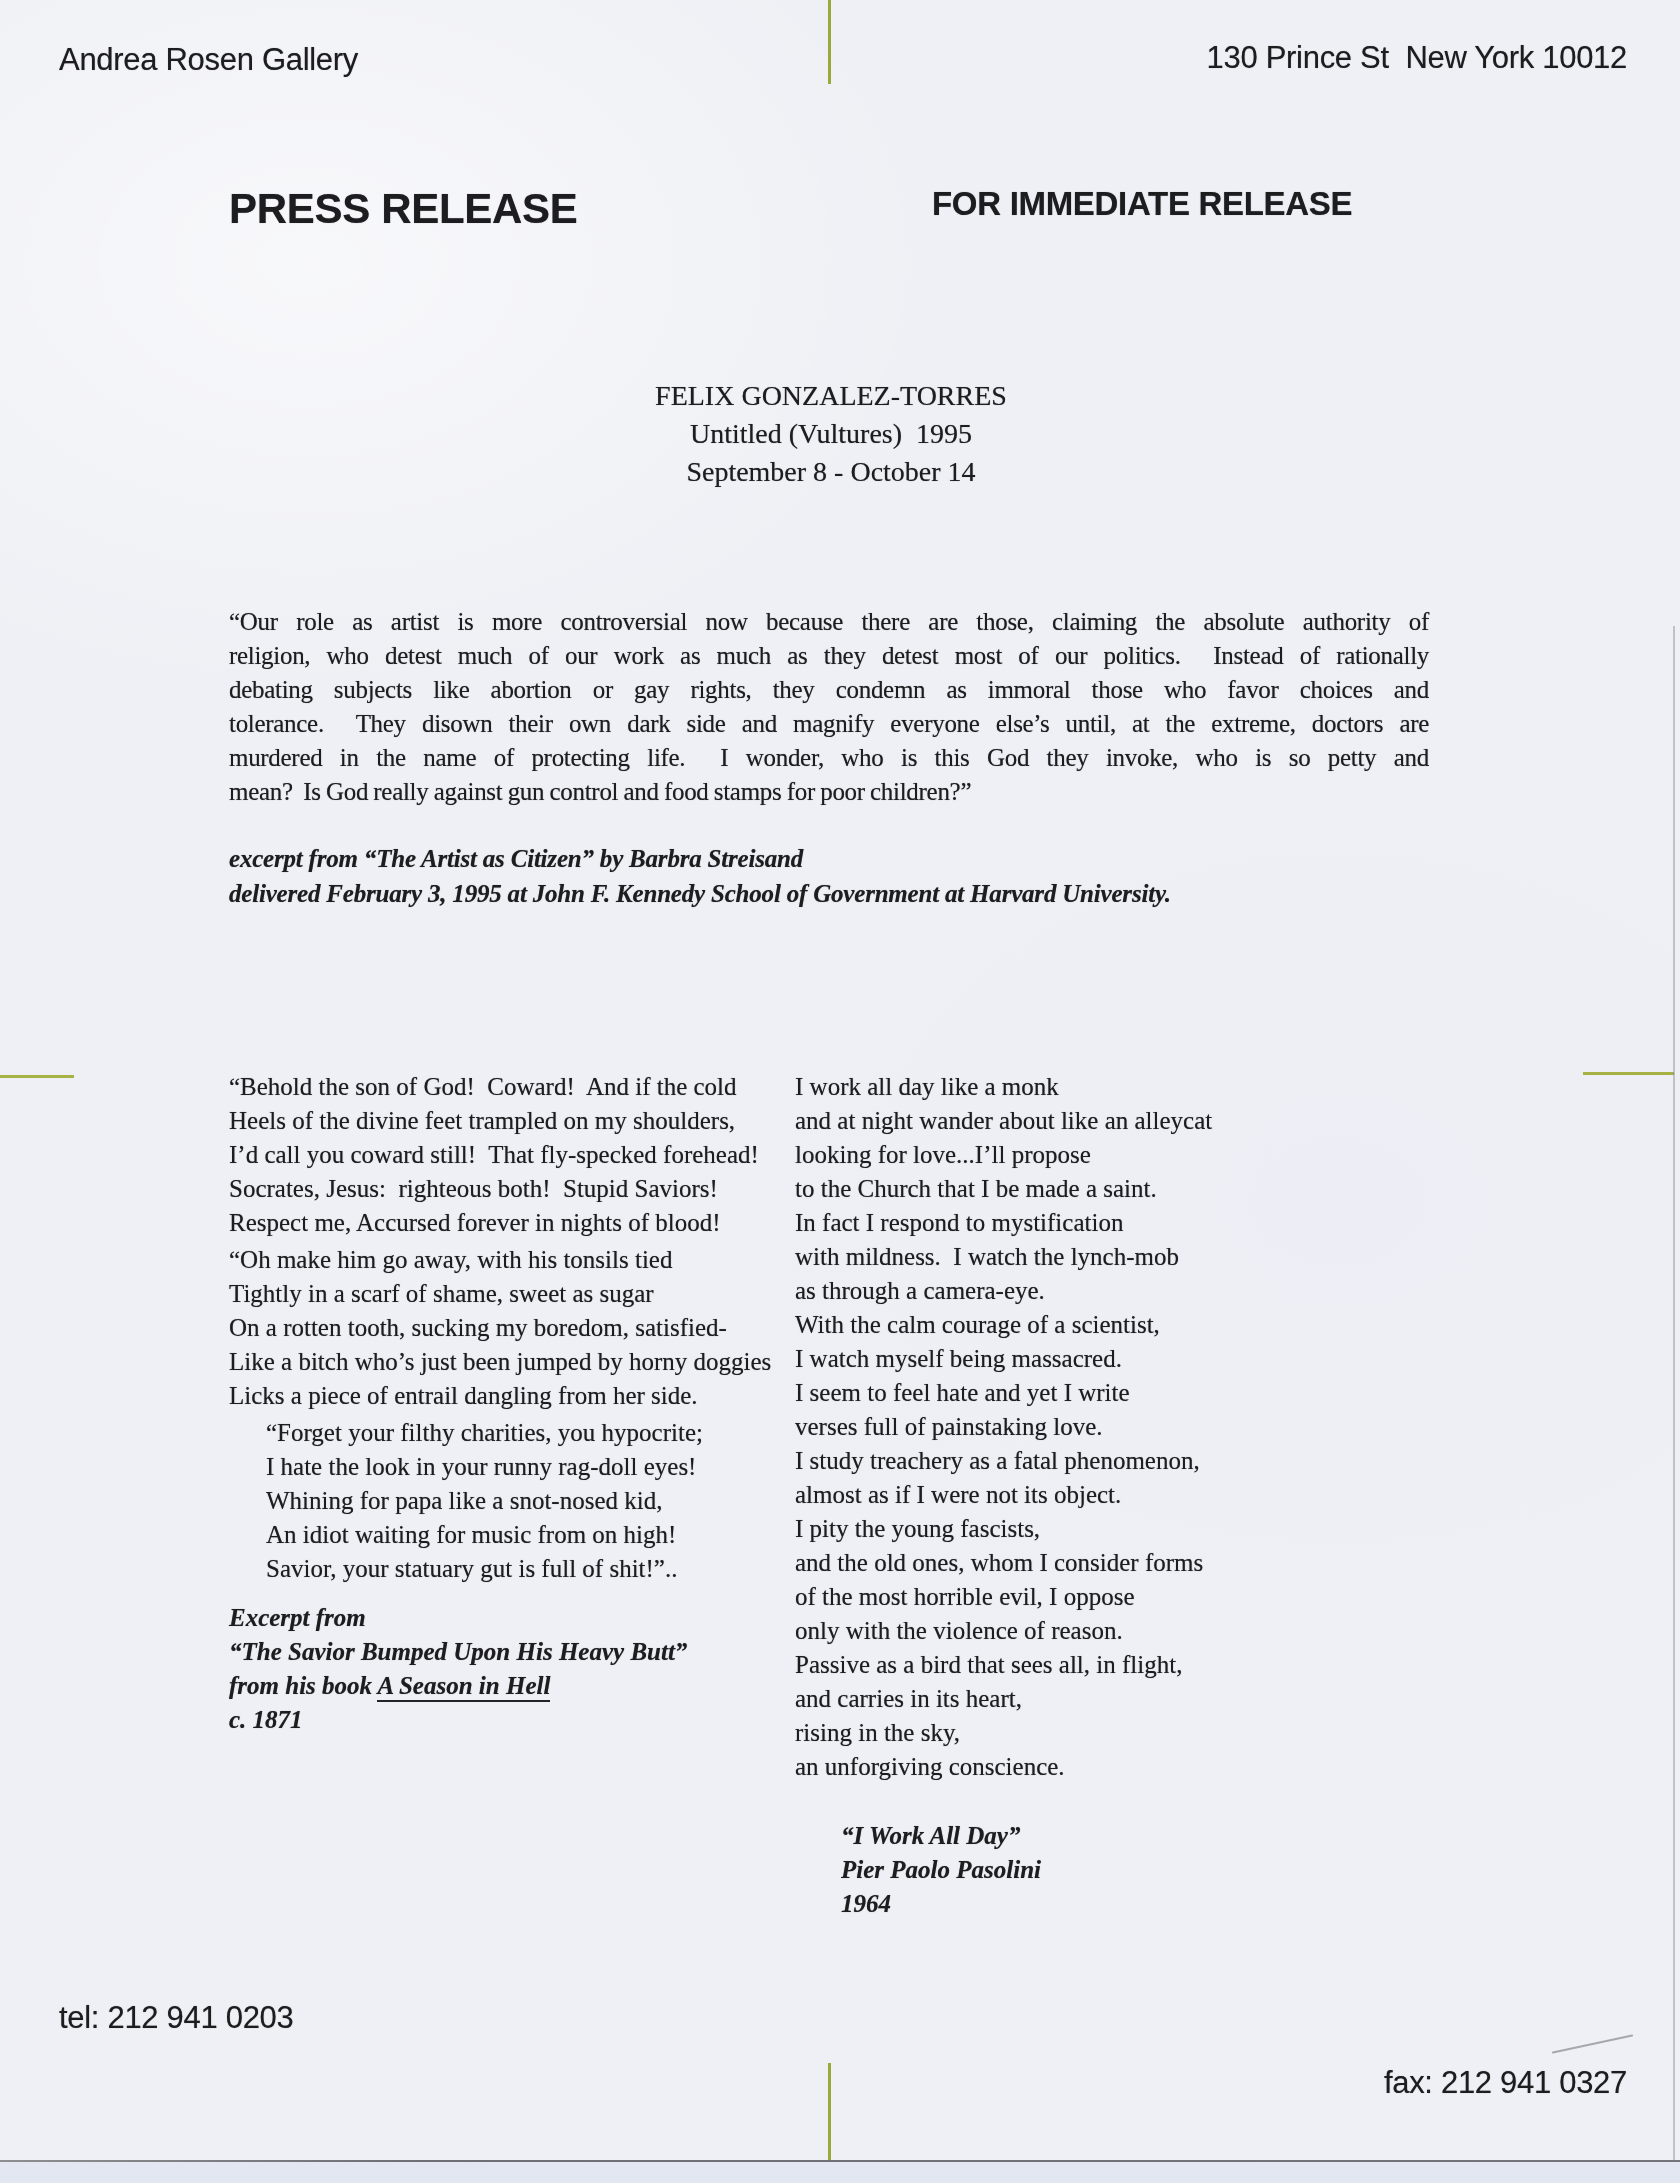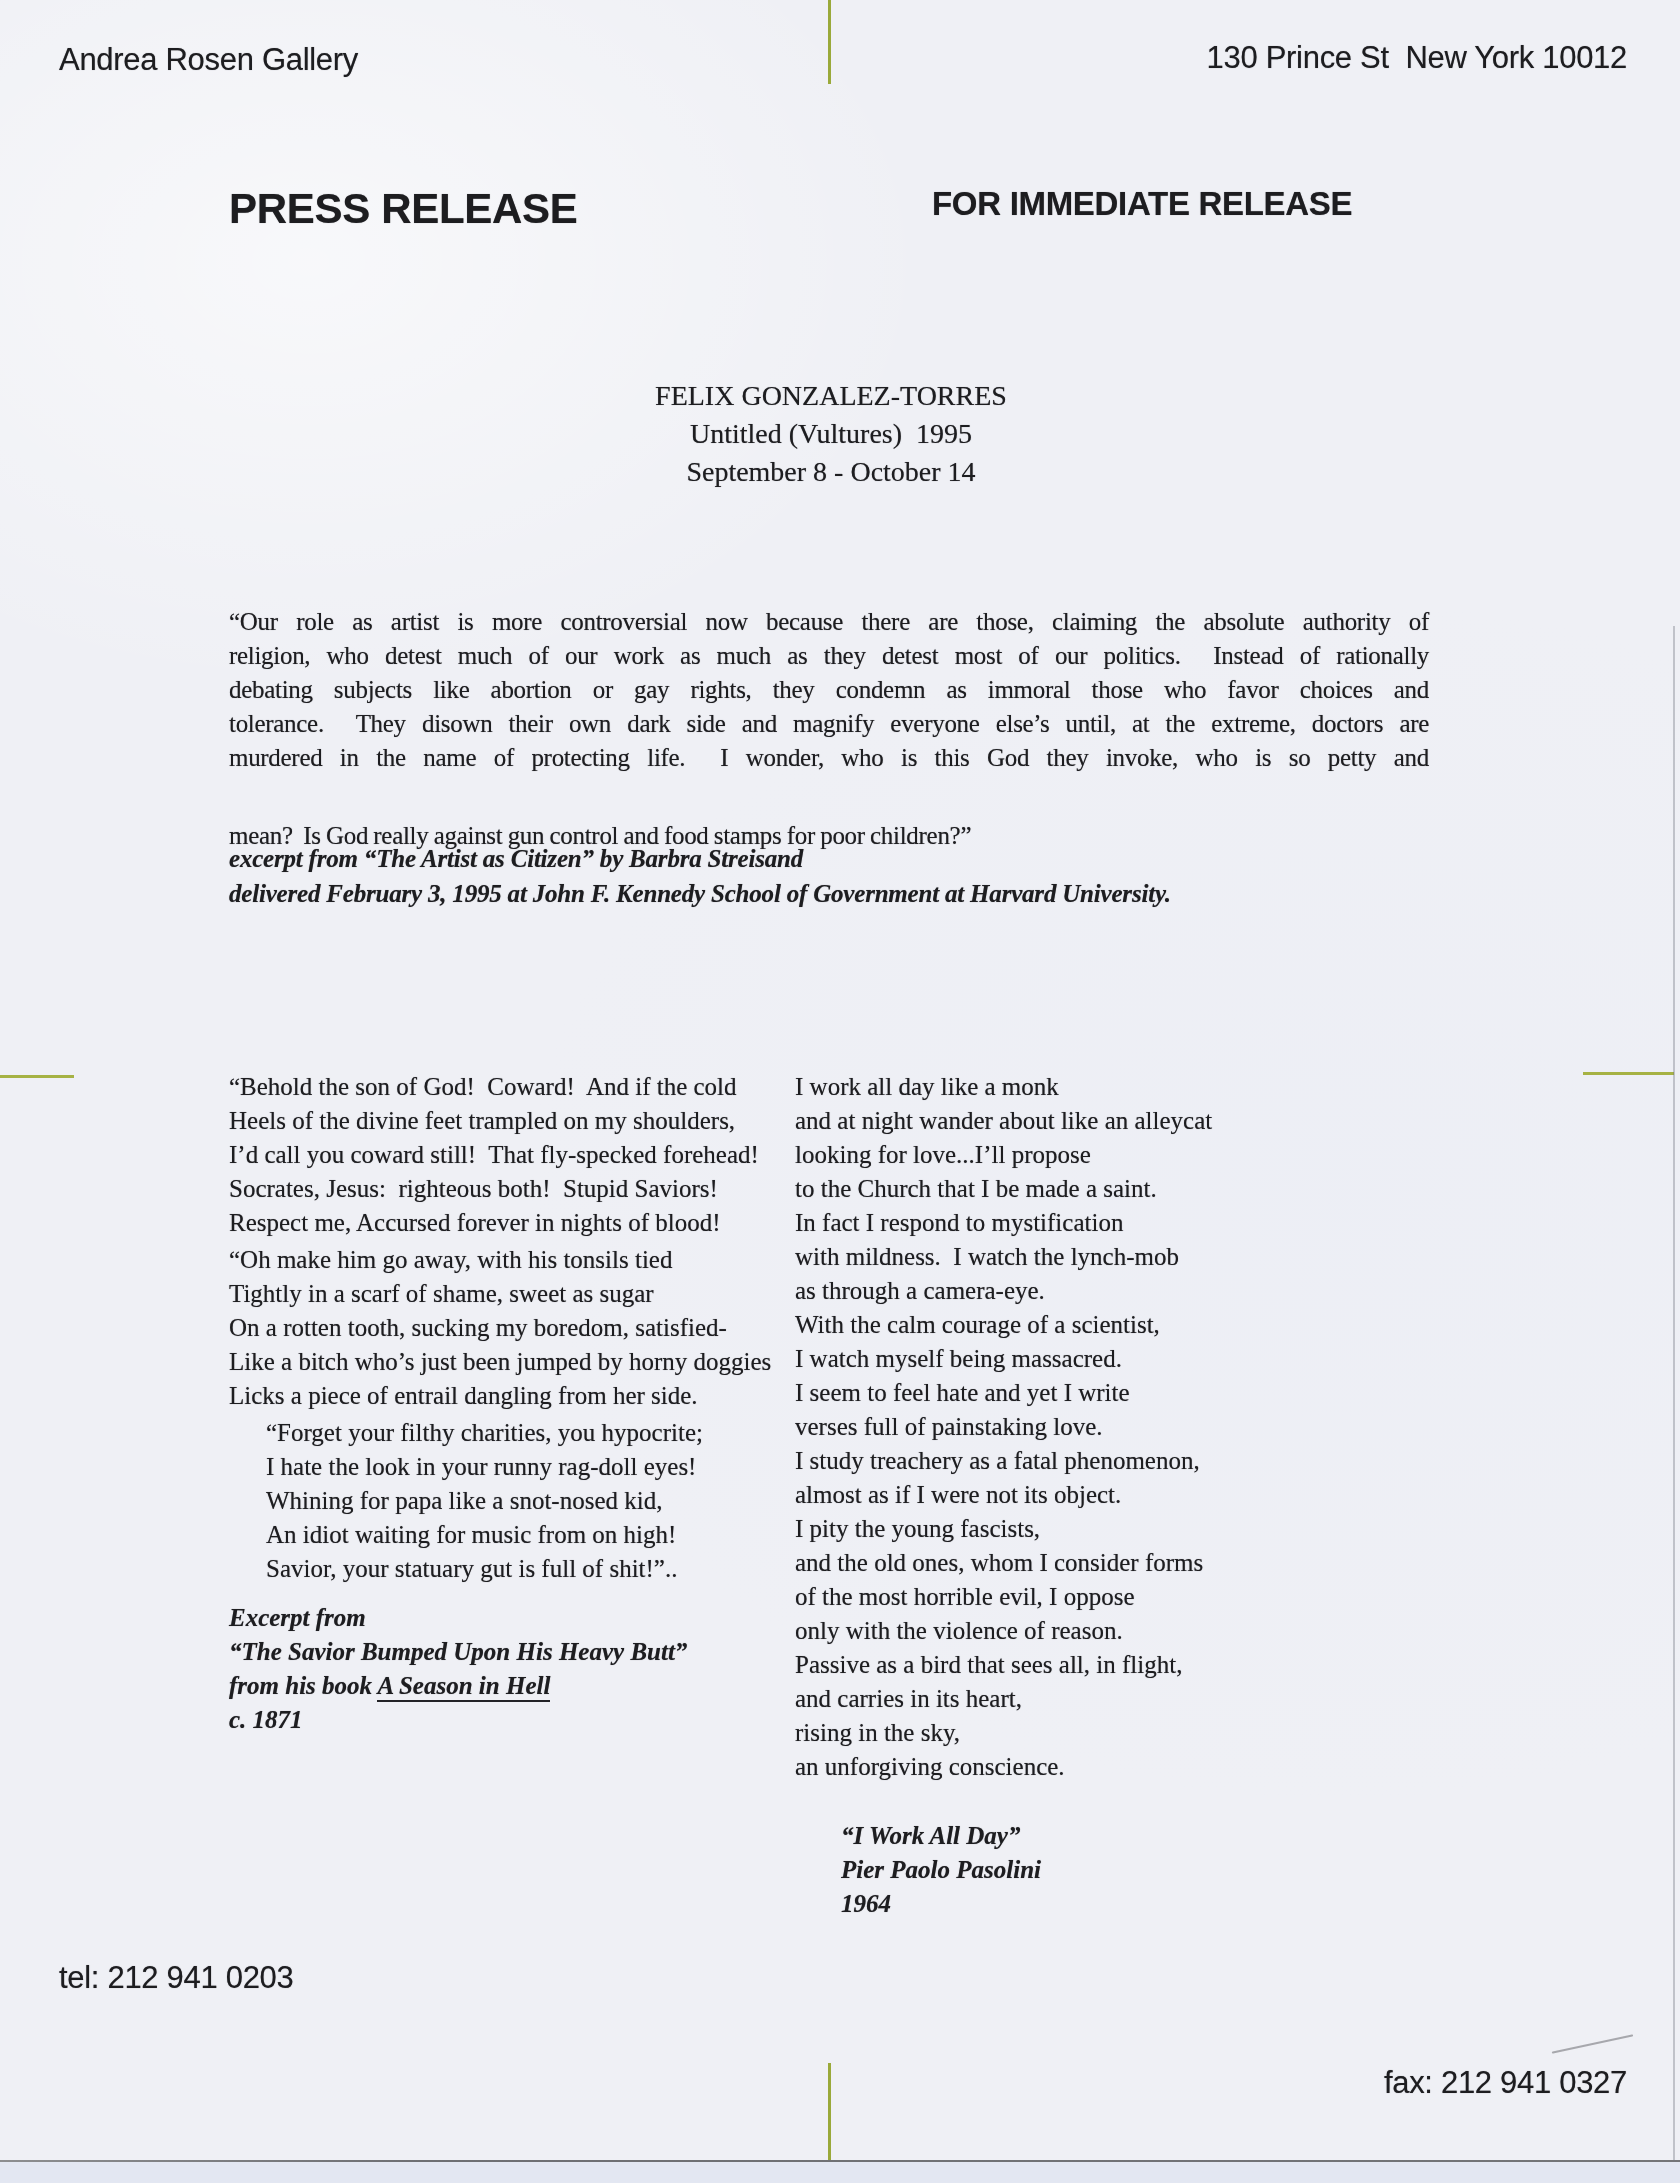--- a/index.html
+++ b/index.html
@@ -17,30 +17,30 @@
   .soft{text-shadow:0 0 0.8px rgba(25,25,30,0.55);}
   .abs{position:absolute;}
   .prewrap{white-space:pre-wrap;}
   .pre{white-space:pre;}
 
   
   .gallery-name{left:59px;top:42px;font-size:31px;letter-spacing:-0.3px;}
   .gallery-address{right:89px;top:40px;font-size:31px;letter-spacing:-0.3px;}
   .press-release{left:229px;top:185px;font-size:42px;font-weight:bold;letter-spacing:-0.3px;}
   .for-immediate{left:932px;top:185px;font-size:33px;font-weight:bold;letter-spacing:-0.3px;}
-  .footer-tel{left:59px;top:1960px;font-size:31px;letter-spacing:-0.3px;}
+  .footer-tel{left:59px;top:2000px;font-size:31px;letter-spacing:-0.3px;}
   .footer-fax{right:89px;top:2065px;font-size:31px;letter-spacing:-0.3px;}
 
   
   .title-block{left:244px;top:377px;width:1174px;text-align:center;font-size:28px;line-height:38px;}
 
   
   .quote-par{left:229px;top:605px;width:1200px;font-size:25px;line-height:34px;letter-spacing:-0.3px;word-spacing:-0.7px;}
   .quote-par .ln{text-align:justify;text-align-last:justify;white-space:pre-wrap;}
-  .quote-par .ln:last-child{text-align-last:left;margin-top:44px;}
+  .quote-par .ln:last-child{text-align-last:left;}
   .quote-attr{left:229px;top:841px;font-size:25px;line-height:35px;font-style:italic;font-weight:bold;letter-spacing:-0.2px;}
 
   
   .poem{font-size:25px;line-height:34px;}
   .stanza-l1{left:229px;top:1070px;}
   .stanza-l2{left:229px;top:1243px;}
   .stanza-l3{left:229px;top:1416px;margin-left:37px;}
   .rimbaud-attr{left:229px;top:1601px;font-size:25px;line-height:34px;font-style:italic;font-weight:bold;}
   .stanza-r{left:795px;top:1070px;}
   .pasolini-attr{left:841px;top:1819px;font-size:25px;line-height:34px;font-style:italic;font-weight:bold;}

